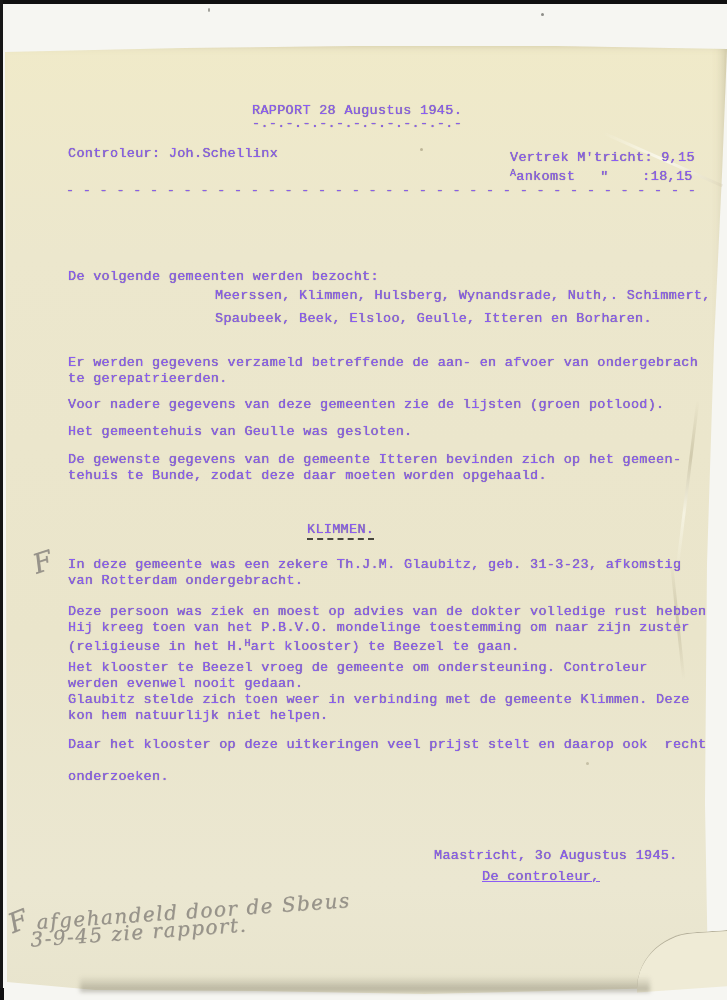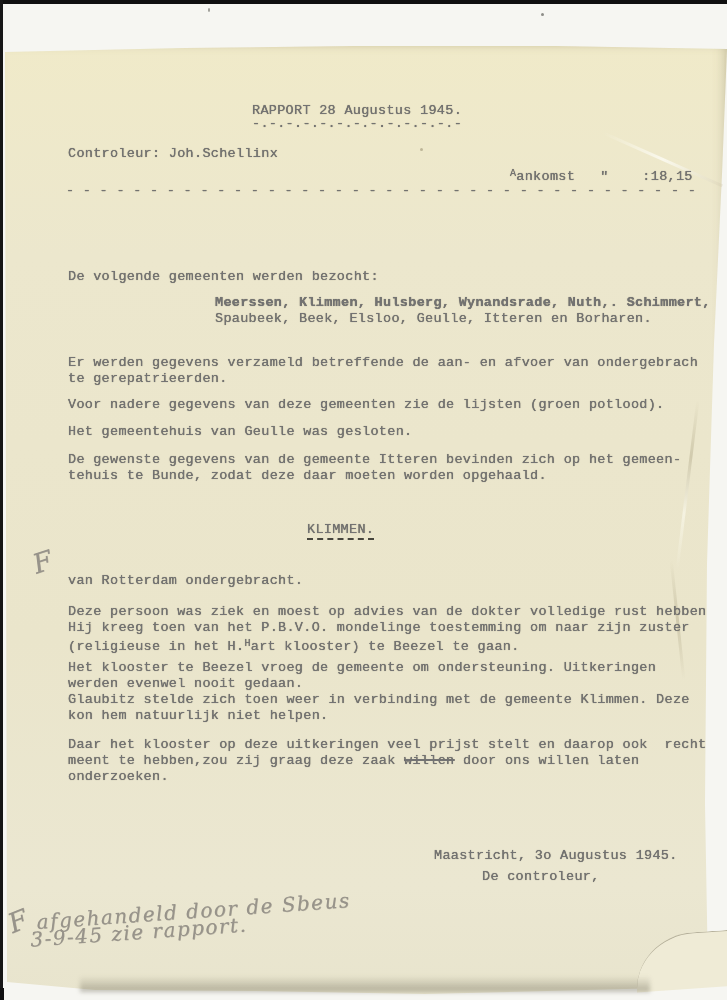--- a/index.html
+++ b/index.html
@@ -9,21 +9,21 @@
   .bar-left{position:absolute;left:0;top:0;width:3px;height:1000px;background:#161616;}
   .corner-notch{position:absolute;left:0;top:988px;width:4px;height:12px;background:#101010;}
 
   .paper{position:absolute;left:5px;top:44px;width:722px;height:956px;
          background:linear-gradient(180deg,#f0eac9 0%,#ece7cd 22%,#eae5cb 62%,#ebe7d1 88%,#e8e4cd 100%);
          clip-path:polygon(0px 8px,180px 4px,350px 2px,550px 2px,722px 5px,
                            717px 130px,709px 300px,702px 520px,700px 760px,703px 930px,
                            660px 944px,420px 950px,250px 947px,90px 946px,2px 938px);
          box-shadow:inset -10px 0 14px -10px rgba(120,110,80,.45), inset 0 8px 10px -8px rgba(150,140,100,.5);}
 
-  .txt{position:absolute;white-space:pre;color:#737373;font-size:13.5px;line-height:16px;
+  .txt{position:absolute;white-space:pre;color:#8b5cf6;font-size:13.5px;line-height:16px;
        letter-spacing:0.3px;text-shadow:0 0 0.7px rgba(62,60,50,.85);text-align:center;}
   .sup{font-size:10px;vertical-align:4px;}
   .strike{text-decoration:line-through;text-decoration-thickness:2px;}
   .heading-underline{border-bottom:2px dashed #46453d;padding-bottom:1px;margin-top:16px;}
 
   .hand{position:absolute;color:#97938a;font-family:"DejaVu Serif","Liberation Serif",serif;
         font-style:italic;font-size:20px;letter-spacing:1.5px;white-space:pre;
         text-shadow:0.4px 0.4px 0.6px rgba(140,135,125,.55);}
   .margin-mark{font-size:27px;transform:rotate(-18deg);}
 
@@ -60,55 +60,56 @@
   <div class="speck" style="left:541px;top:13px;width:3px;height:3px;background:#8d8d88;"></div>
   <div class="speck" style="left:208px;top:8px;width:2px;height:4px;background:#9a9a94;"></div>
   <div class="speck" style="left:420px;top:148px;width:3px;height:3px;background:rgba(130,120,90,.45);"></div>
   <div class="speck" style="left:586px;top:762px;width:3px;height:3px;background:rgba(130,120,90,.35);"></div>
 
   <div class="txt" style="left:252px;top:103px;">RAPPORT 28 Augustus 1945.</div>
   <div class="txt" style="left:252px;top:116px;">-.-.-.-.-.-.-.-.-.-.-.-.-</div>
 
   <div class="txt" style="left:68px;top:146px;">Controleur: Joh.Schellinx</div>
 
+  <div class="txt" style="left:510px;top:150px;">Vertrek M'tricht: 9,15</div>
   <div class="txt" style="left:510px;top:166px;"><span class="sup">A</span><span>ankomst   "    :18,15</span></div>
 
   <div class="txt" style="left:66px;top:183px;">- - - - - - - - - - - - - - - - - - - - - - - - - - - - - - - - - - - - - -</div>
 
   <div class="txt" style="left:68px;top:269px;">De volgende gemeenten werden bezocht:</div>
 
-  <div class="txt" style="left:215px;top:295px;font-weight:bold;">Meerssen, Klimmen, Hulsberg, Wynandsrade, Nuth,. Schimmert,</div>
+  <div class="txt" style="left:215px;top:288px;">Meerssen, Klimmen, Hulsberg, Wynandsrade, Nuth,. Schimmert,</div>
   <div class="txt" style="left:215px;top:311px;">Spaubeek, Beek, Elsloo, Geulle, Itteren en Borharen.</div>
 
   <div class="txt" style="left:68px;top:355px;">Er werden gegevens verzameld betreffende de aan- en afvoer van ondergebrach</div>
   <div class="txt" style="left:68px;top:371px;">te gerepatrieerden.</div>
 
   <div class="txt" style="left:68px;top:397px;">Voor nadere gegevens van deze gemeenten zie de lijsten (groen potlood).</div>
 
   <div class="txt" style="left:68px;top:424px;">Het gemeentehuis van Geulle was gesloten.</div>
 
   <div class="txt" style="left:68px;top:468px;">tehuis te Bunde, zodat deze daar moeten worden opgehaald.</div>
   <div class="txt" style="left:68px;top:452px;">De gewenste gegevens van de gemeente Itteren bevinden zich op het gemeen-</div>
 
   <div class="txt" style="left:307px;top:522px;"><span class="heading-underline">KLIMMEN.</span></div>
 
+  <div class="txt" style="left:68px;top:557px;">In deze gemeente was een zekere Th.J.M. Glaubitz, geb. 31-3-23, afkomstig</div>
   <div class="txt" style="left:68px;top:573px;">van Rotterdam ondergebracht.</div>
 
   <div class="txt" style="left:68px;top:604px;">Deze persoon was ziek en moest op advies van de dokter volledige rust hebben</div>
   <div class="txt" style="left:68px;top:620px;">Hij kreeg toen van het P.B.V.O. mondelinge toestemming om naar zijn zuster</div>
   <div class="txt" style="left:68px;top:636px;"><span>(religieuse in het H.</span><span class="sup">H</span><span>art klooster) te Beezel te gaan.</span></div>
 
-  <div class="txt" style="left:68px;top:660px;">Het klooster te Beezel vroeg de gemeente om ondersteuning. Uitkeringen</div>
+  <div class="txt" style="left:68px;top:660px;">Het klooster te Beezel vroeg de gemeente om ondersteuning. Controleur</div>
   <div class="txt" style="left:68px;top:692px;">Glaubitz stelde zich toen weer in verbinding met de gemeente Klimmen. Deze</div>
   <div class="txt" style="left:68px;top:676px;">werden evenwel nooit gedaan.</div>
   <div class="txt" style="left:68px;top:737px;">Daar het klooster op deze uitkeringen veel prijst stelt en daarop ook  recht</div>
 
   <div class="txt" style="left:68px;top:708px;">kon hem natuurlijk niet helpen.</div>
-  <div class="txt" style="left:68px;top:753px;"><span>meent te hebben,zou zij graag deze zaak </span><span class="strike">willen</span><span> door ons willen laten</span></div>
   <div class="txt" style="left:68px;top:769px;">onderzoeken.</div>
 
   <div class="txt" style="left:434px;top:848px;">Maastricht, 3o Augustus 1945.</div>
-  <div class="txt" style="left:482px;top:869px;">De controleur,</div>
+  <div class="txt" style="left:482px;top:869px;text-decoration:underline;">De controleur,</div>
 
   <div class="hand margin-mark" style="left:33px;top:546px;">F</div>
   <div class="hand" style="left:8px;top:894px;transform:rotate(-4deg);"><span class="margin-mark" style="position:static;display:inline-block;">F</span> <span>afgehandeld door de Sbeus</span></div>
   <div class="hand" style="left:30px;top:920px;transform:rotate(-4deg);">3-9-45 zie rapport.</div>
 </div>
 
 </body></html>

